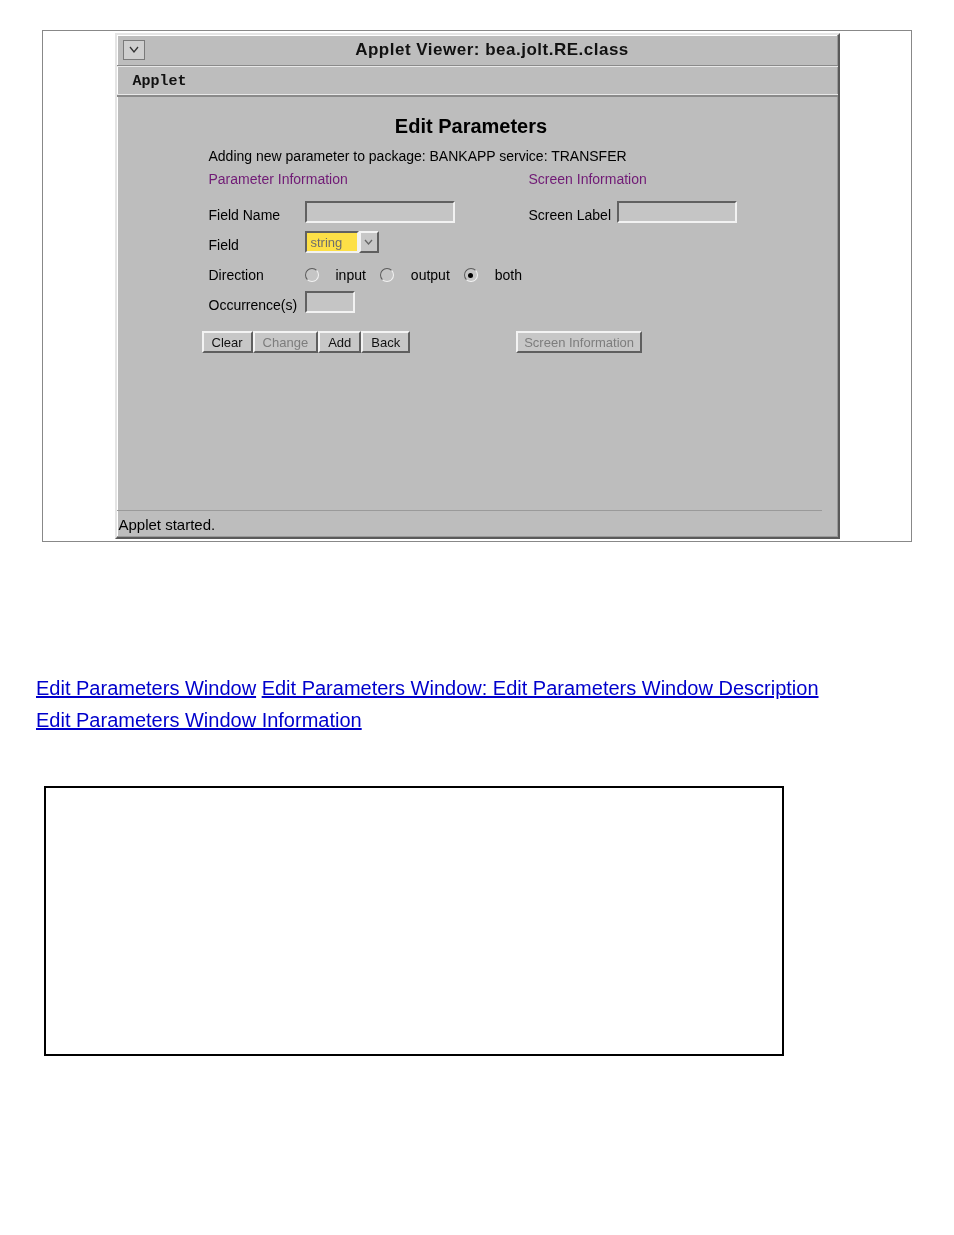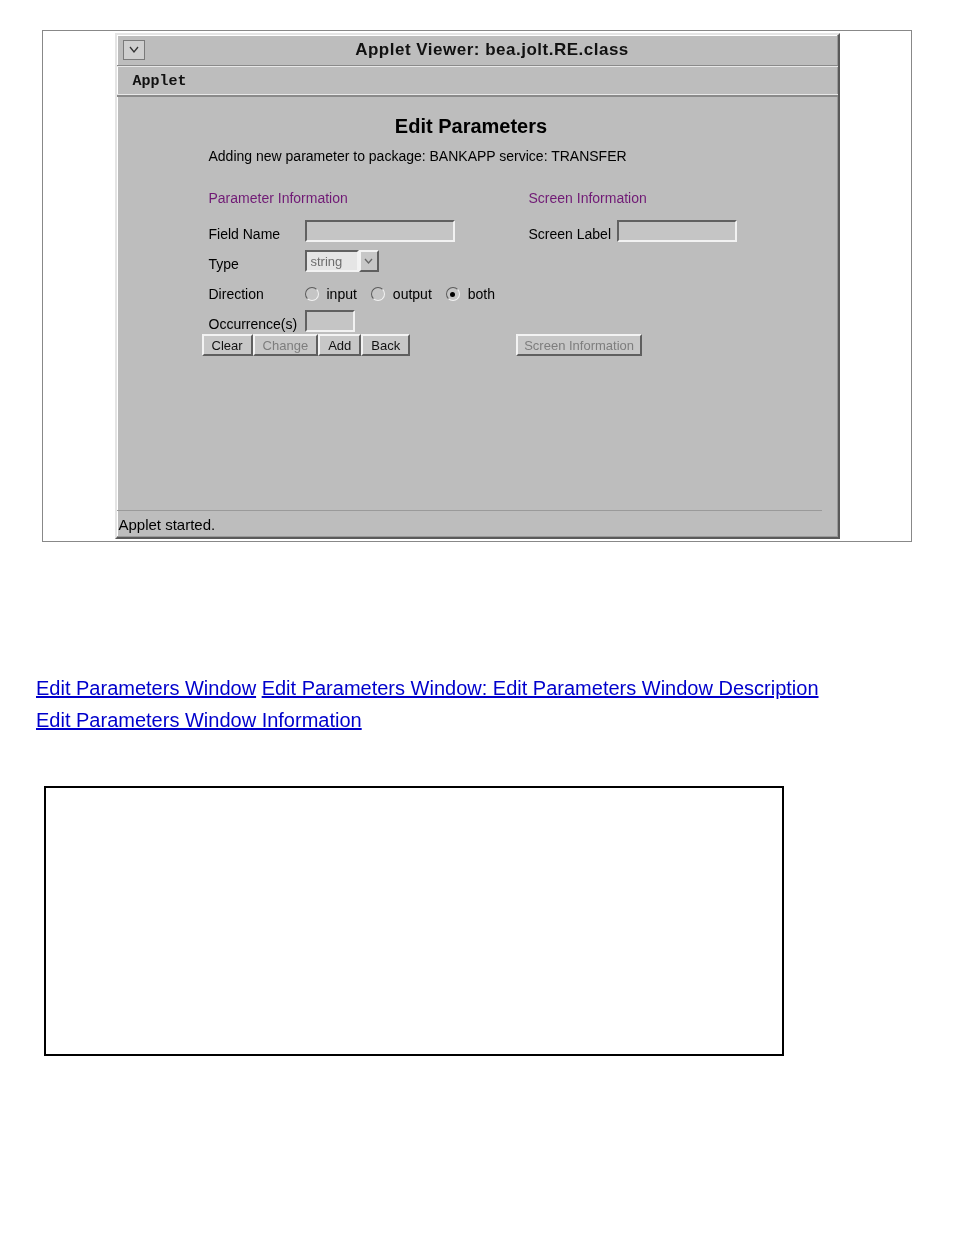--- a/index.html
+++ b/index.html
@@ -8,40 +8,40 @@
 .applet-wrap{padding:2px 46px 2px 46px;box-sizing:border-box}
 .applet-window{width:725px;margin:0 auto;background:#bdbdbd;border-top:2px solid #e4e4e4;border-left:2px solid #e4e4e4;border-right:2px solid #5a5a5a;border-bottom:2px solid #5a5a5a;box-shadow:inset -1px -1px 0 #9a9a9a,inset 1px 1px 0 #fff;box-sizing:border-box;position:relative}
 .titlebar{display:flex;align-items:center;height:30px;border-bottom:1px solid #8a8a8a;padding:0 6px}
 .sysmenu{width:20px;height:18px;border:1px solid #7a7a7a;background:#cfcfcf;display:flex;align-items:center;justify-content:center;margin-right:8px}
 .sysmenu svg{display:block}
 .title-text{flex:1;text-align:center;font-weight:700;font-size:17px;font-family:"Arial Black",Arial,sans-serif;letter-spacing:0.5px;color:#111}
 .menubar{height:28px;display:flex;align-items:center;padding:0 10px;border-top:1px solid #e8e8e8;border-bottom:2px solid #8a8a8a;box-shadow:inset 0 -1px 0 #e8e8e8}
 .menu-item{font-family:"Courier New",monospace;font-size:15px;font-weight:700;padding:2px 6px;color:#111}
 .canvas{position:relative;height:440px;padding:16px 24px 8px 12px;box-sizing:border-box}
 .heading{text-align:center;font:700 20px Arial,sans-serif;color:#000;margin-top:2px;margin-bottom:10px}
-.subline{font:400 14px Arial,sans-serif;color:#000;margin-left:80px;margin-bottom:26px}
+.subline{font:400 14px Arial,sans-serif;color:#000;margin-left:80px;margin-bottom:7px}
 .cols{display:flex;margin-left:80px}
 .col{flex:0 0 auto}
 .col.left{width:320px}
 .col.right{width:260px}
 .section-label{font:400 14px Arial,sans-serif;color:#701a75;margin-bottom:8px}
 .row{display:flex;align-items:flex-end;height:28px;margin-bottom:2px}
 .row .lab{width:96px;font:400 14px Arial,sans-serif;color:#000}
-.sunken{background:#e5e5e5;border-top:2px solid #616161;border-left:2px solid #616161;border-right:2px solid #f2f2f2;border-bottom:2px solid #f2f2f2;box-sizing:border-box}
+.sunken{background:#fde047;border-top:2px solid #616161;border-left:2px solid #616161;border-right:2px solid #f2f2f2;border-bottom:2px solid #f2f2f2;box-sizing:border-box}
 .field{height:22px;width:150px;padding:0 2px;font:400 13px Arial,sans-serif;color:#333;outline:none;background:#c5c5c5}
 .field.small{width:50px}
 .select{display:inline-flex;align-items:stretch}
 .select .sel-text{width:54px;height:22px;display:flex;align-items:center;padding:0 4px;color:#6d6d6d;font:400 13px Arial,sans-serif}
 .select .sel-btn{width:20px;height:22px;display:flex;align-items:center;justify-content:center;border-top:2px solid #f3f3f3;border-left:2px solid #f3f3f3;border-right:2px solid #5f5f5f;border-bottom:2px solid #5f5f5f;background:#c7c7c7;box-sizing:border-box}
 .radiogroup{display:flex;gap:14px;align-items:center}
-.radio{display:flex;align-items:center;gap:8px;font:400 14px Arial,sans-serif;color:#000}
+.radio{display:flex;align-items:center;gap:17px;font:400 14px Arial,sans-serif;color:#000}
 .radio .dot{width:12px;height:12px;border-radius:50%;border-top:1px solid #5a5a5a;border-left:1px solid #5a5a5a;border-right:1px solid #f2f2f2;border-bottom:1px solid #f2f2f2;background:#c5c5c5;display:flex;align-items:center;justify-content:center}
 .radio .dot .inner{width:5px;height:5px;border-radius:50%;background:#000;display:none}
 .radio.checked .dot .inner{display:block}
-.btnrow{display:flex;align-items:center;margin-left:73px;margin-top:0}
+.btnrow{display:flex;align-items:center;margin-left:73px;margin-top:16px}
 .btn{height:22px;padding:0 8px;margin-right:0;font:400 13px Arial,sans-serif;color:#111;background:#c7c7c7;border-top:2px solid #f3f3f3;border-left:2px solid #f3f3f3;border-right:2px solid #5f5f5f;border-bottom:2px solid #5f5f5f;box-sizing:border-box;display:flex;align-items:center;justify-content:center;user-select:none}
 .btn.disabled{color:#7d7d7d}
 .statusbar{position:absolute;left:0;right:16px;bottom:0;height:26px;display:flex;align-items:center;padding:0 2px;border-top:1px solid #9a9a9a;font:400 15px Arial,sans-serif;color:#000}
 .below-screenshot{width:870px;margin:0 auto;box-sizing:border-box;padding:130px 46px 0 0;font:400 15px Arial,sans-serif}
 .links-block{line-height:1.6;font-size:20px;color:#000;margin-left:-6px}
 .links-block a{color:#0000cc;text-decoration:underline}
 .second-frame{width:740px;height:270px;margin:50px 0 0 2px;border:2px solid #000;box-sizing:border-box}
 </style>
 </head>
 <body>
@@ -73,21 +73,21 @@
 
           <div class="col left">
             <div class="section-label">Parameter Information</div>
 
             <div class="row">
               <div class="lab">Field Name</div>
               <input class="field sunken" value="" style="">
             </div>
 
             <div class="row">
-              <div class="lab">Type</div>
+              <div class="lab">Field</div>
               <div class="select">
                 <div class="sel-text sunken">string</div>
                 <div class="sel-btn">
                   <svg width="9" height="7" viewBox="0 0 9 7">
                         <path d="M1 1 L4.5 5 L8 1" fill="none" stroke="#666" stroke-width="1.3"></path>
                       </svg>
                 </div>
               </div>
             </div>
 

